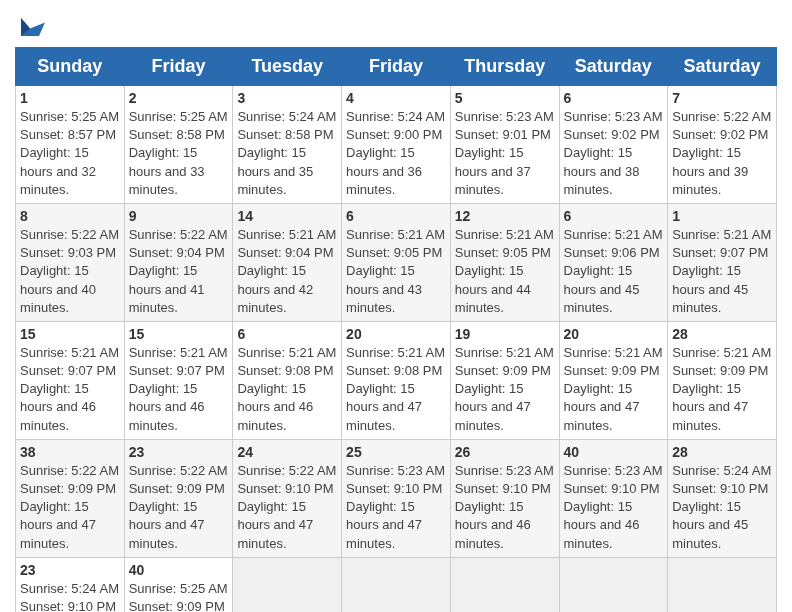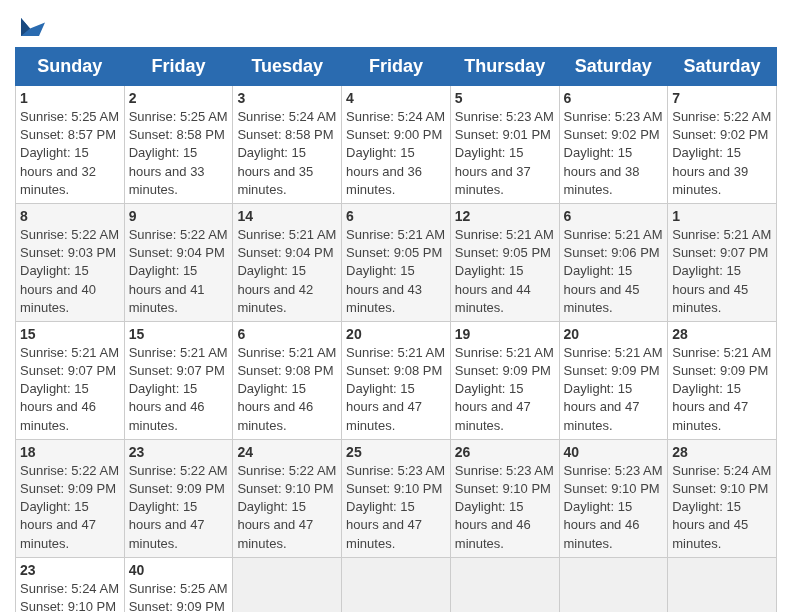--- a/index.html
+++ b/index.html
@@ -210,21 +210,21 @@
         <span class="day-number">20</span>
         <span class="day-detail">Sunrise: 5:21 AM<br>Sunset: 9:09 PM<br>Daylight: 15 hours and 47 minutes.</span>
       </td>
         <td>
         <span class="day-number">28</span>
         <span class="day-detail">Sunrise: 5:21 AM<br>Sunset: 9:09 PM<br>Daylight: 15 hours and 47 minutes.</span>
       </td>
       </tr>
       <tr>
         <td>
-        <span class="day-number">18</span>
+        <span class="day-number">38</span>
         <span class="day-detail">Sunrise: 5:22 AM<br>Sunset: 9:09 PM<br>Daylight: 15 hours and 47 minutes.</span>
       </td>
         <td>
         <span class="day-number">23</span>
         <span class="day-detail">Sunrise: 5:22 AM<br>Sunset: 9:09 PM<br>Daylight: 15 hours and 47 minutes.</span>
       </td>
         <td>
         <span class="day-number">24</span>
         <span class="day-detail">Sunrise: 5:22 AM<br>Sunset: 9:10 PM<br>Daylight: 15 hours and 47 minutes.</span>
       </td>

